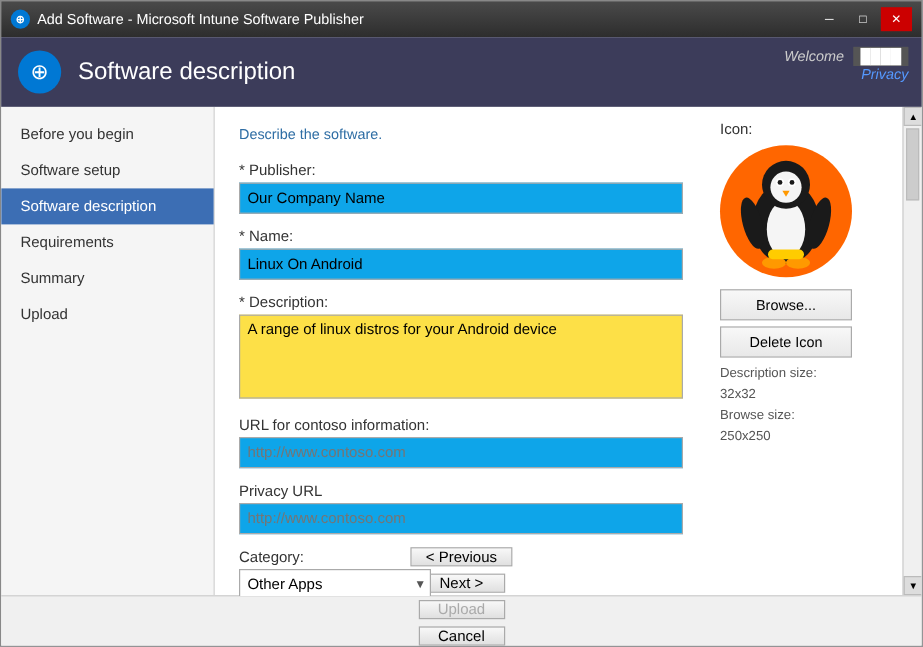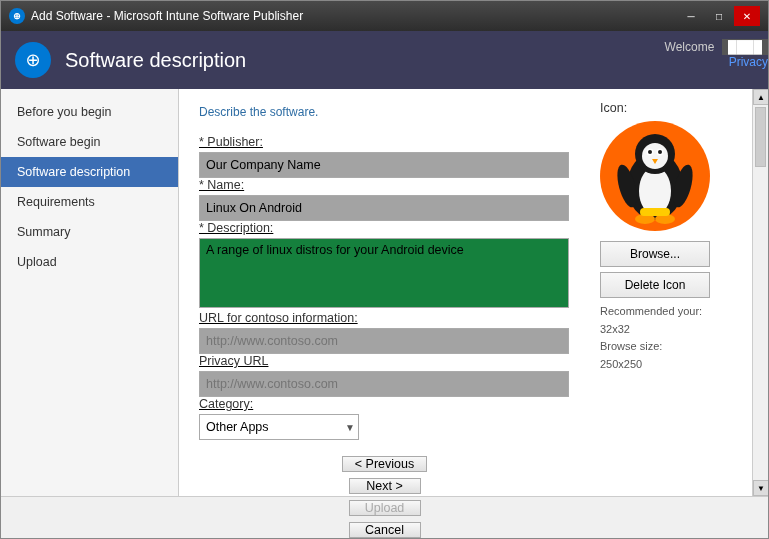--- a/index.html
+++ b/index.html
@@ -92,23 +92,24 @@
       margin-right: 14px;
       flex-shrink: 0;
     }
     .header-title {
       color: white;
       font-size: 20px;
       font-weight: 300;
     }
     .header-right {
       position: absolute;
-      right: 0;
+      right: 11px;
       top: 8px;
       text-align: right;
+      font-style: italic;
     }
     .welcome-text {
       color: #ccc;
       font-size: 12px;
     }
     .welcome-user {
       display: inline-block;
       background: #555;
       color: white;
       padding: 1px 6px;
@@ -159,46 +160,45 @@
       padding: 16px 20px;
       overflow-y: auto;
     }
     .section-heading {
       color: #2e6da4;
       font-size: 12px;
       font-weight: 400;
       margin-bottom: 16px;
     }
     .field-group {
-      margin-bottom: 0;
-      text-decoration: underline;
+      margin-bottom: 12px;
     }
     .field-label {
       font-size: 12.5px;
       color: #333;
       margin-bottom: 3px;
     }
     .text-input {
       width: 370px;
       height: 26px;
       border: 1px solid #aaa;
       padding: 3px 6px;
       font-size: 12.5px;
       font-family: inherit;
-      background: #a3a3a3;
+      background: #0ea5e9;
     }
     .textarea-input {
       width: 370px;
       height: 70px;
       border: 1px solid #aaa;
       padding: 4px 6px;
       font-size: 12.5px;
       font-family: inherit;
       resize: none;
-      background: #15803d;
+      background: #fde047;
     }
     .select-container {
       position: relative;
       display: inline-block;
     }
     .select-input {
       width: 160px;
       height: 26px;
       border: 1px solid #aaa;
       padding: 3px 24px 3px 6px;
@@ -338,21 +338,21 @@
     </div>
   </div>
 
   <div class="main-content">
 
     <div class="sidebar">
       <div class="sidebar-item">
         <span>Before you begin</span>
       </div>
       <div class="sidebar-item">
-        <span>Software begin</span>
+        <span>Software setup</span>
       </div>
       <div class="sidebar-item active">
         <span>Software description</span>
       </div>
       <div class="sidebar-item">
         <span>Requirements</span>
       </div>
       <div class="sidebar-item">
         <span>Summary</span>
       </div>
@@ -433,21 +433,21 @@
 
             <ellipse cx="17" cy="60" rx="8" ry="22" fill="#1a1a1a" transform="rotate(-15 17 60)"></ellipse>
             <ellipse cx="73" cy="60" rx="8" ry="22" fill="#1a1a1a" transform="rotate(15 73 60)"></ellipse>
 
             <rect x="30" y="82" width="30" height="8" rx="4" fill="#ffcc00"></rect>
           </svg>
         </div>
         <button class="icon-btn">Browse...</button>
         <button class="icon-btn">Delete Icon</button>
         <div class="icon-size-info">
-          <span>Recommended your:</span><br>
+          <span>Description size:</span><br>
           <span>32x32</span><br>
           <span>Browse size:</span><br>
           <span>250x250</span>
         </div>
       </div>
 
       <div class="scrollbar-track">
         <div class="scrollbar-btn">▲</div>
         <div class="scrollbar-thumb"></div>
         <div style="flex:1"></div>

